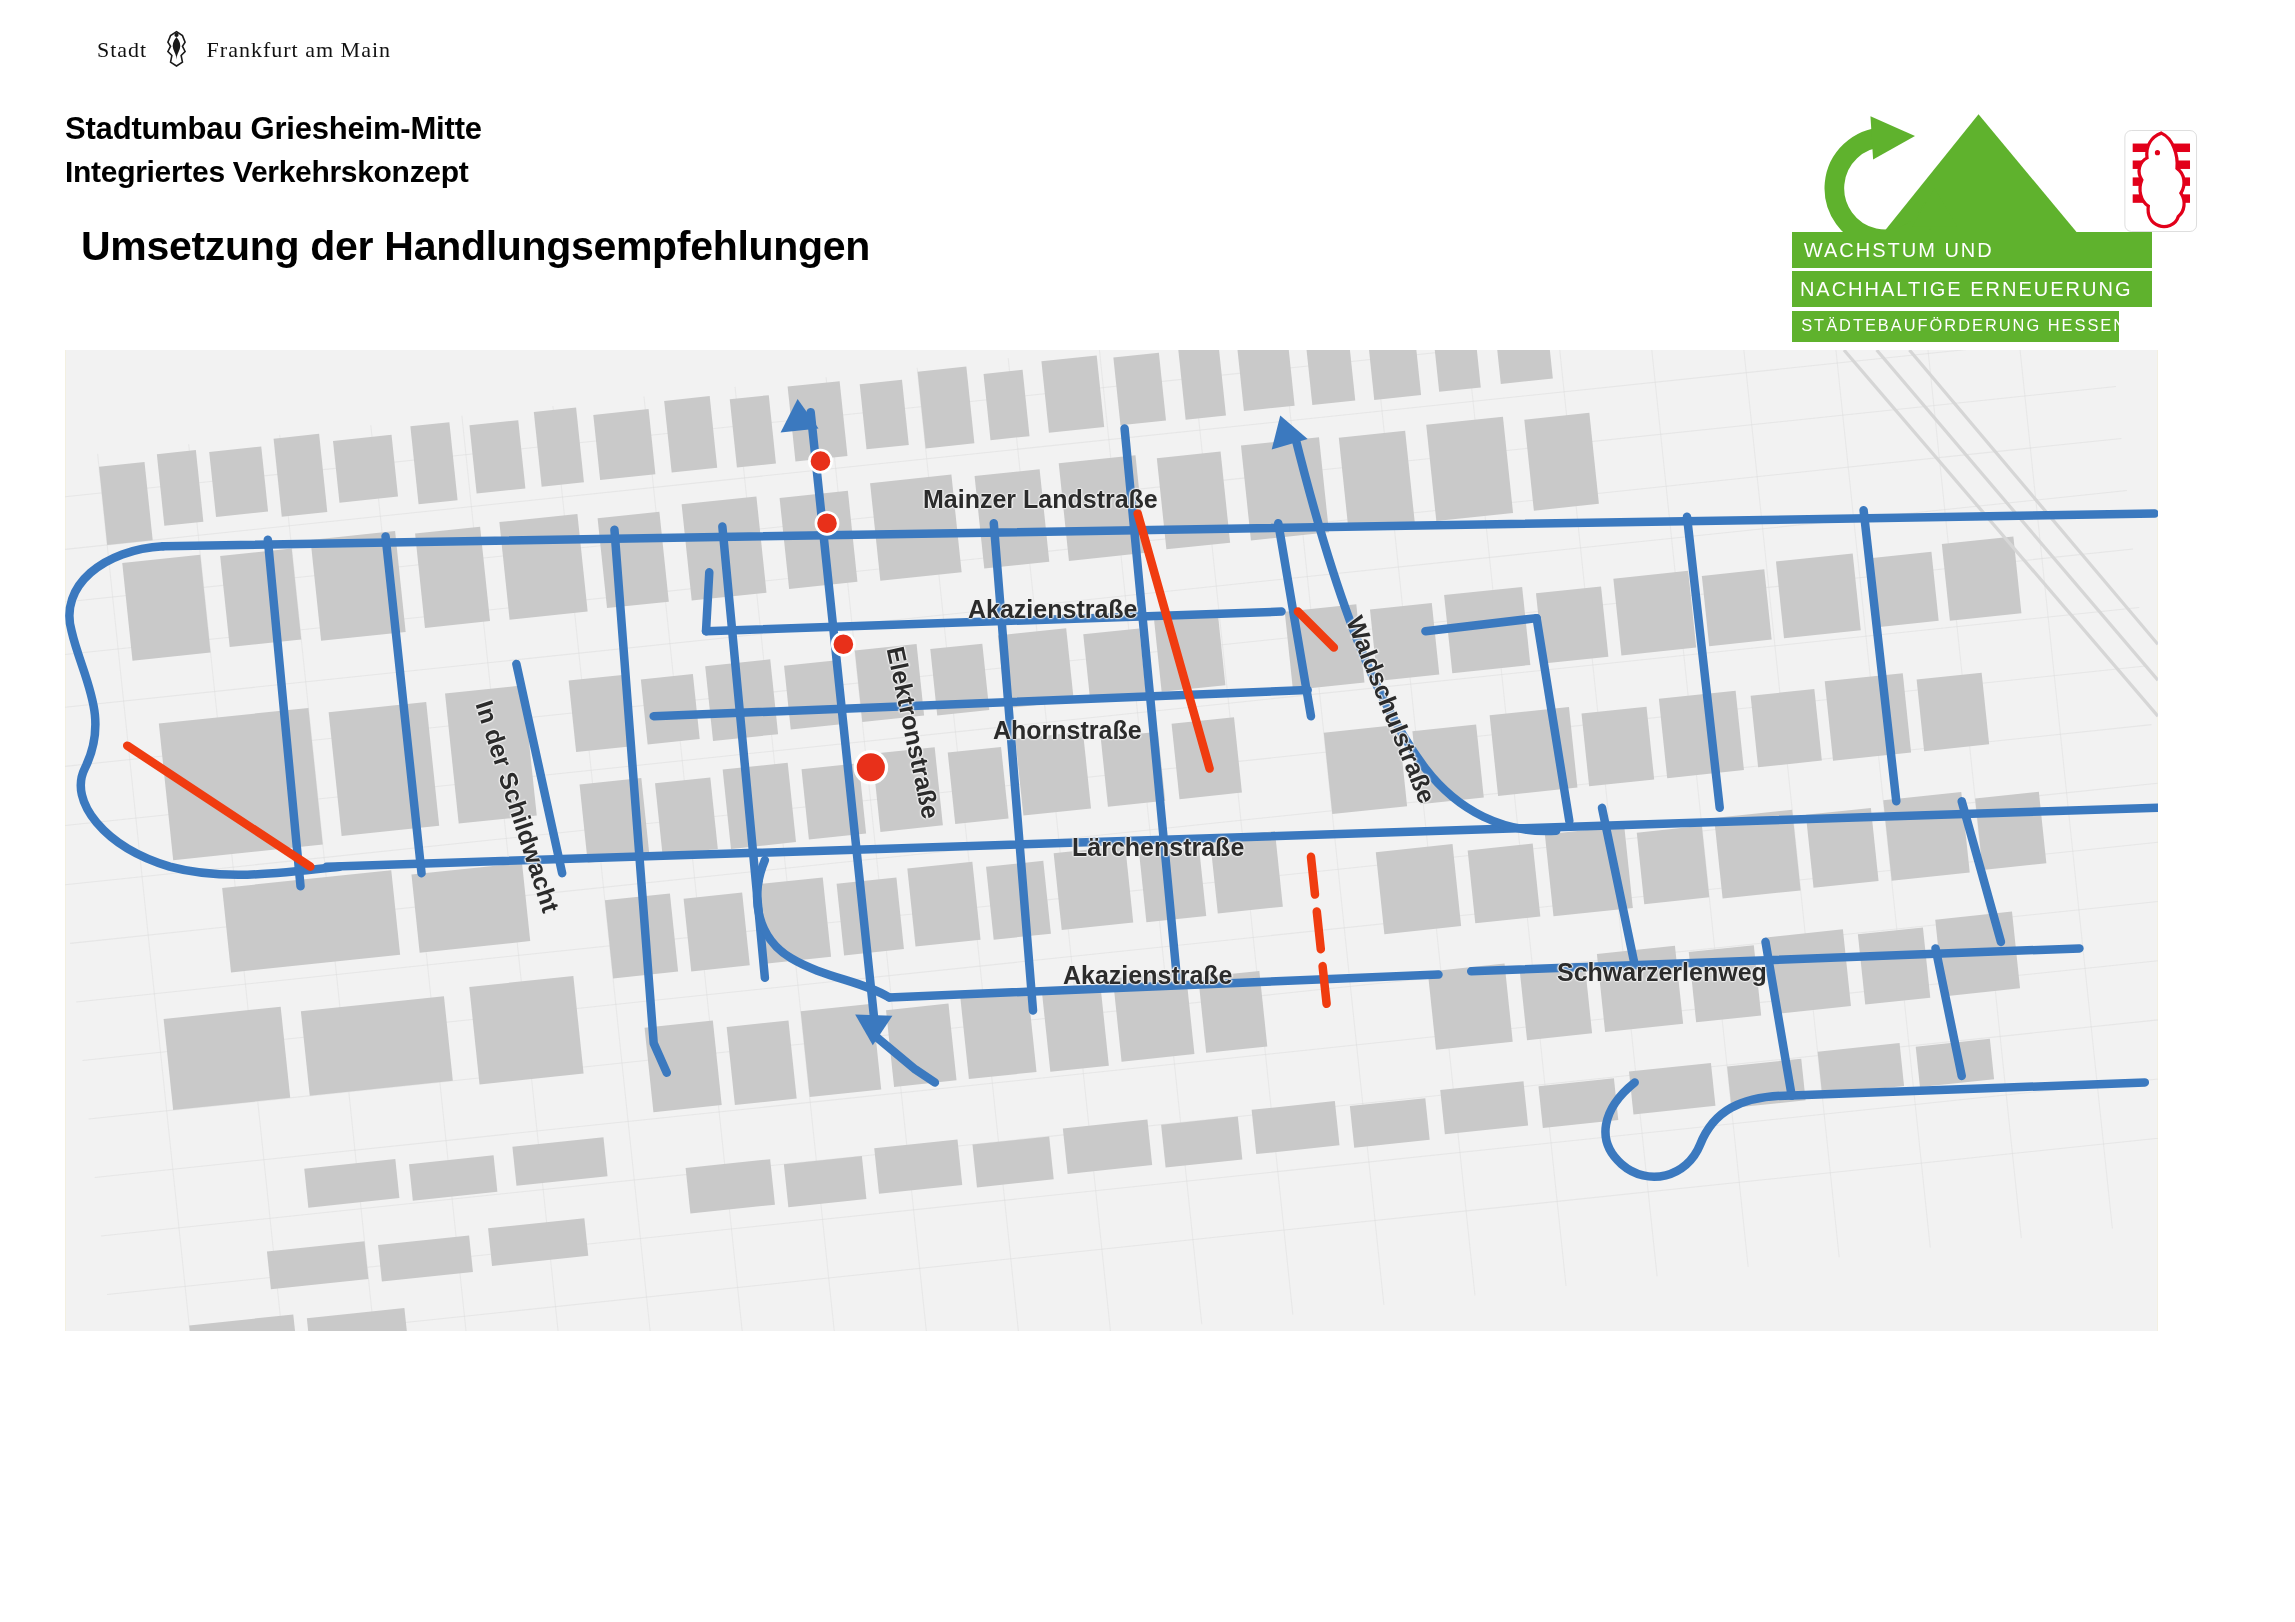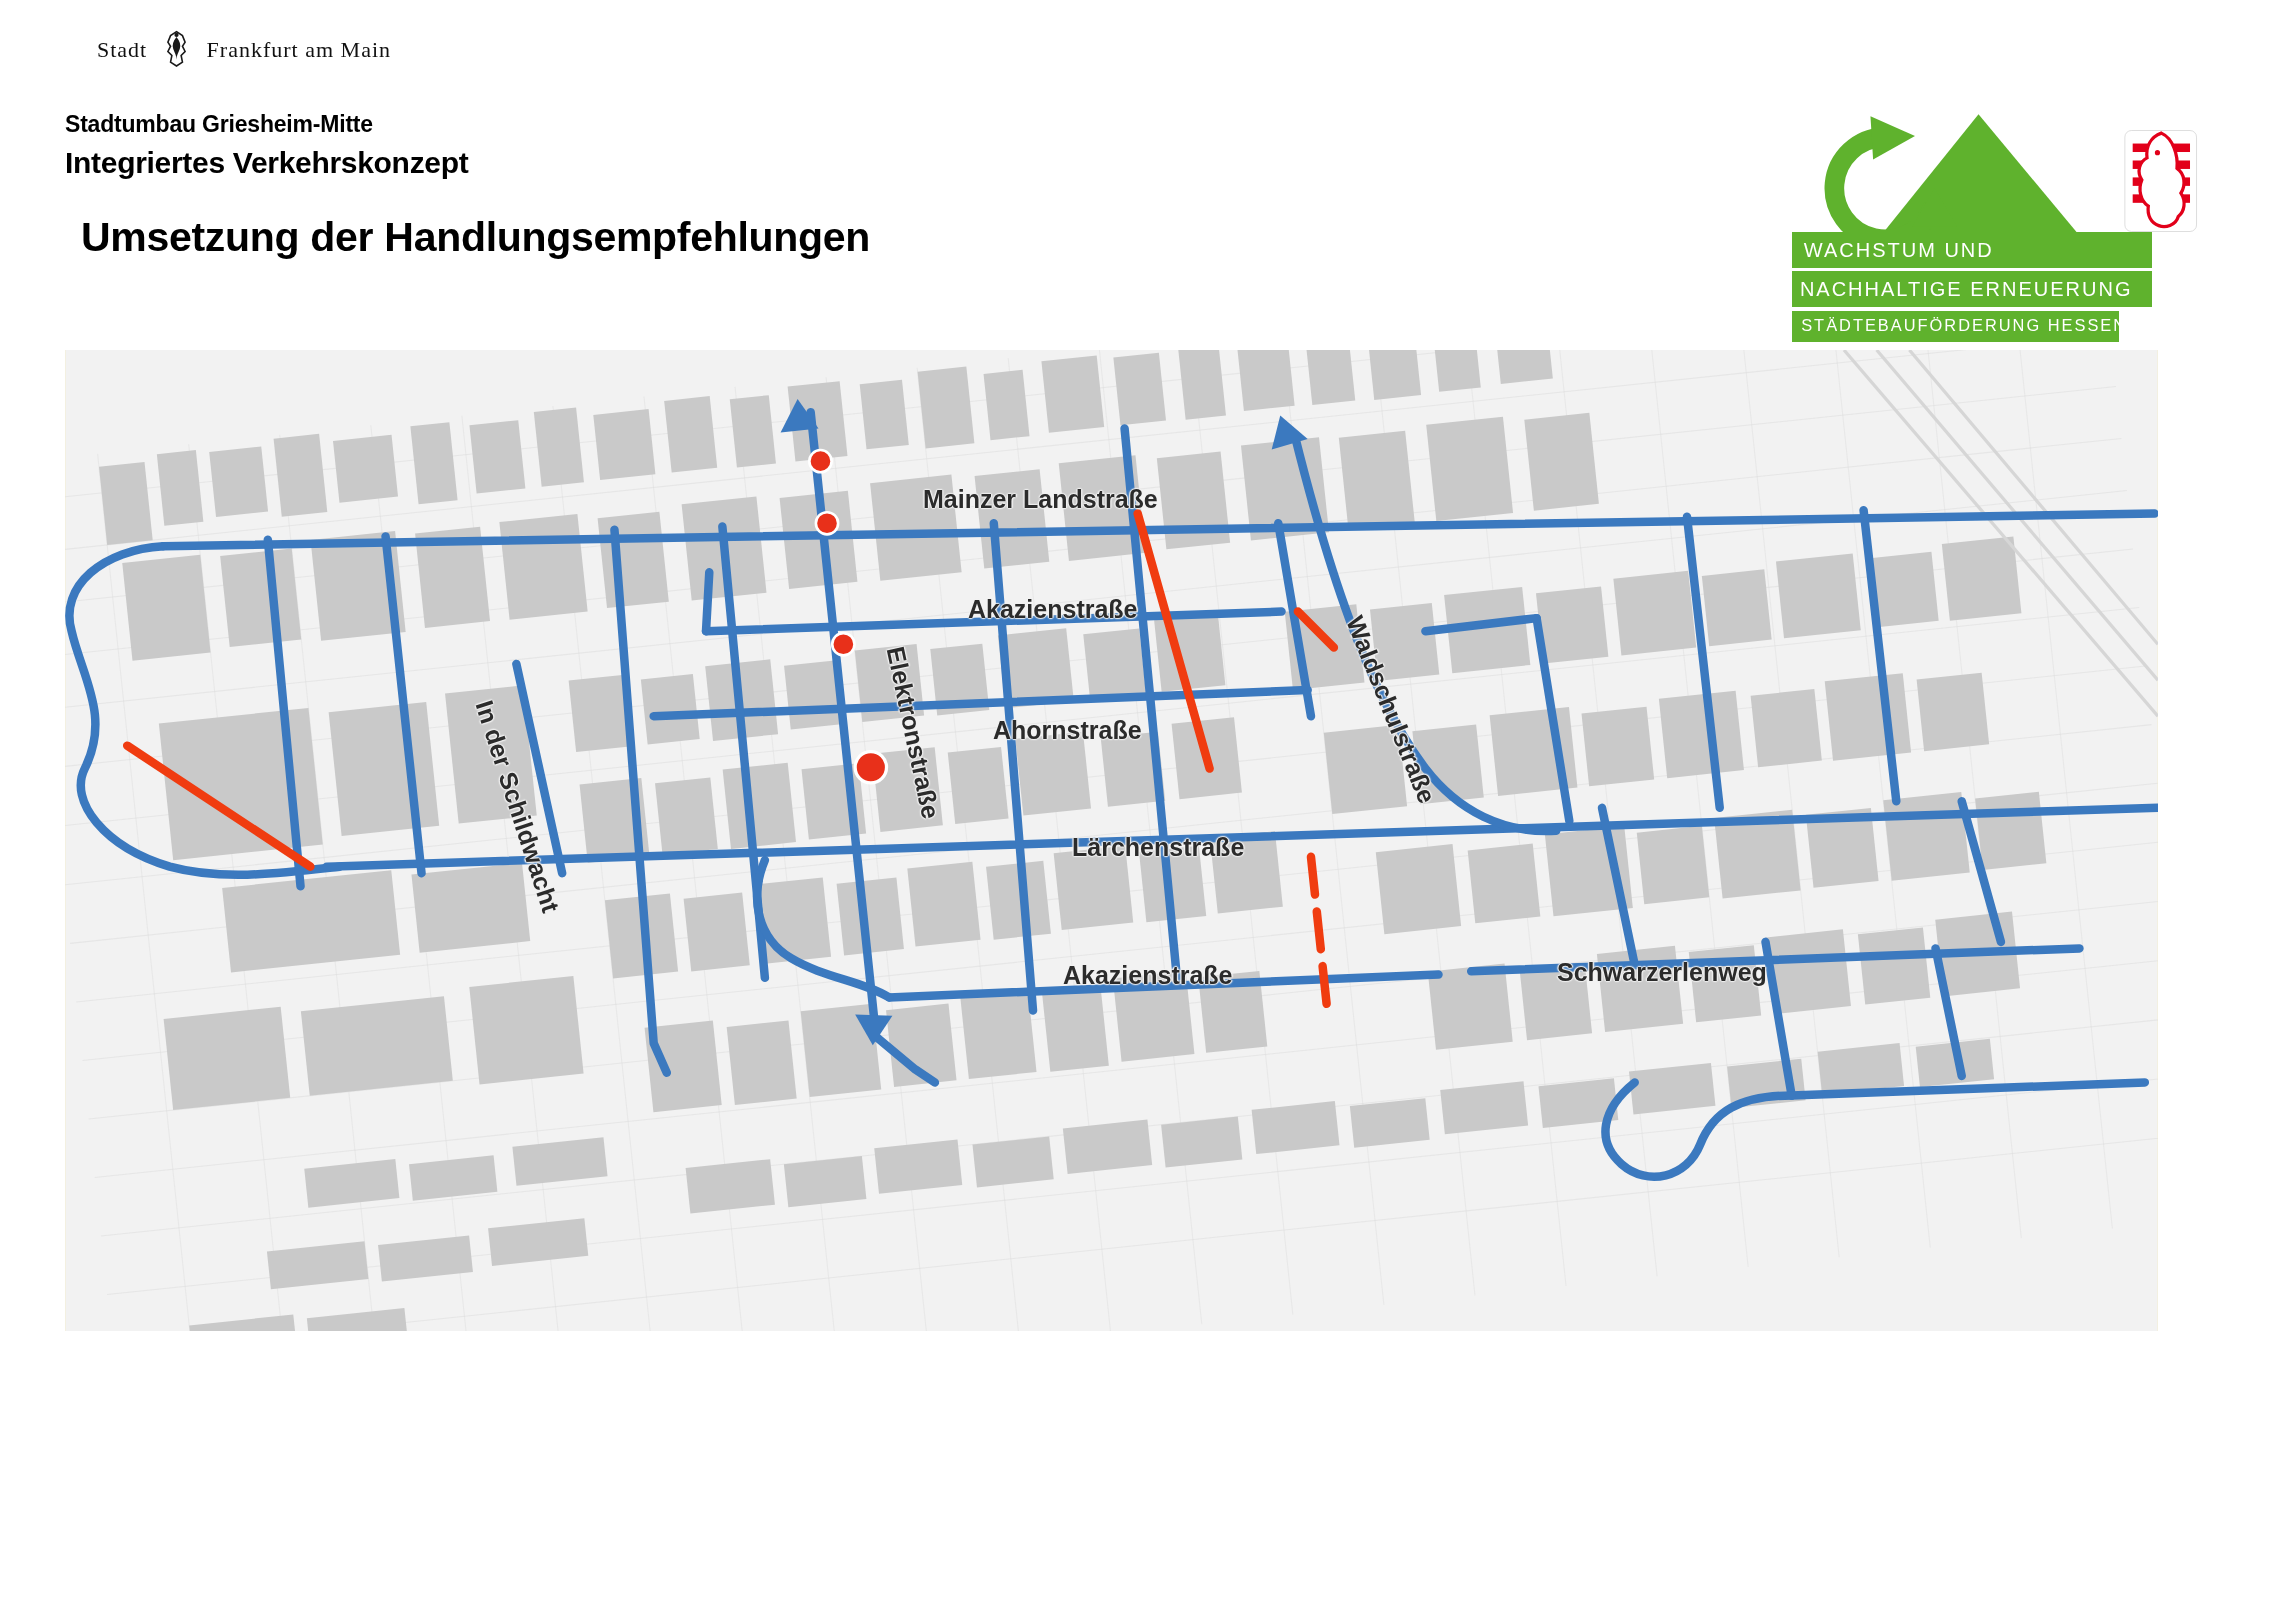--- a/index.html
+++ b/index.html
@@ -40,21 +40,21 @@
     letter-spacing: 1px;
     color: #111;
     white-space: nowrap;
   }
   .title-block {
     position: absolute;
     left: 65px;
     top: 111px;
   }
   .title-sub {
-    font-size: 23px;
+    font-size: 31px;
     font-weight: bold;
     color: #000;
     margin: 0 0 7.9px 0;
     letter-spacing: -0.2px;
   }
   .title-main {
     font-size: 30px;
     font-weight: bold;
     color: #000;
     margin: 0 0 34px 0;

